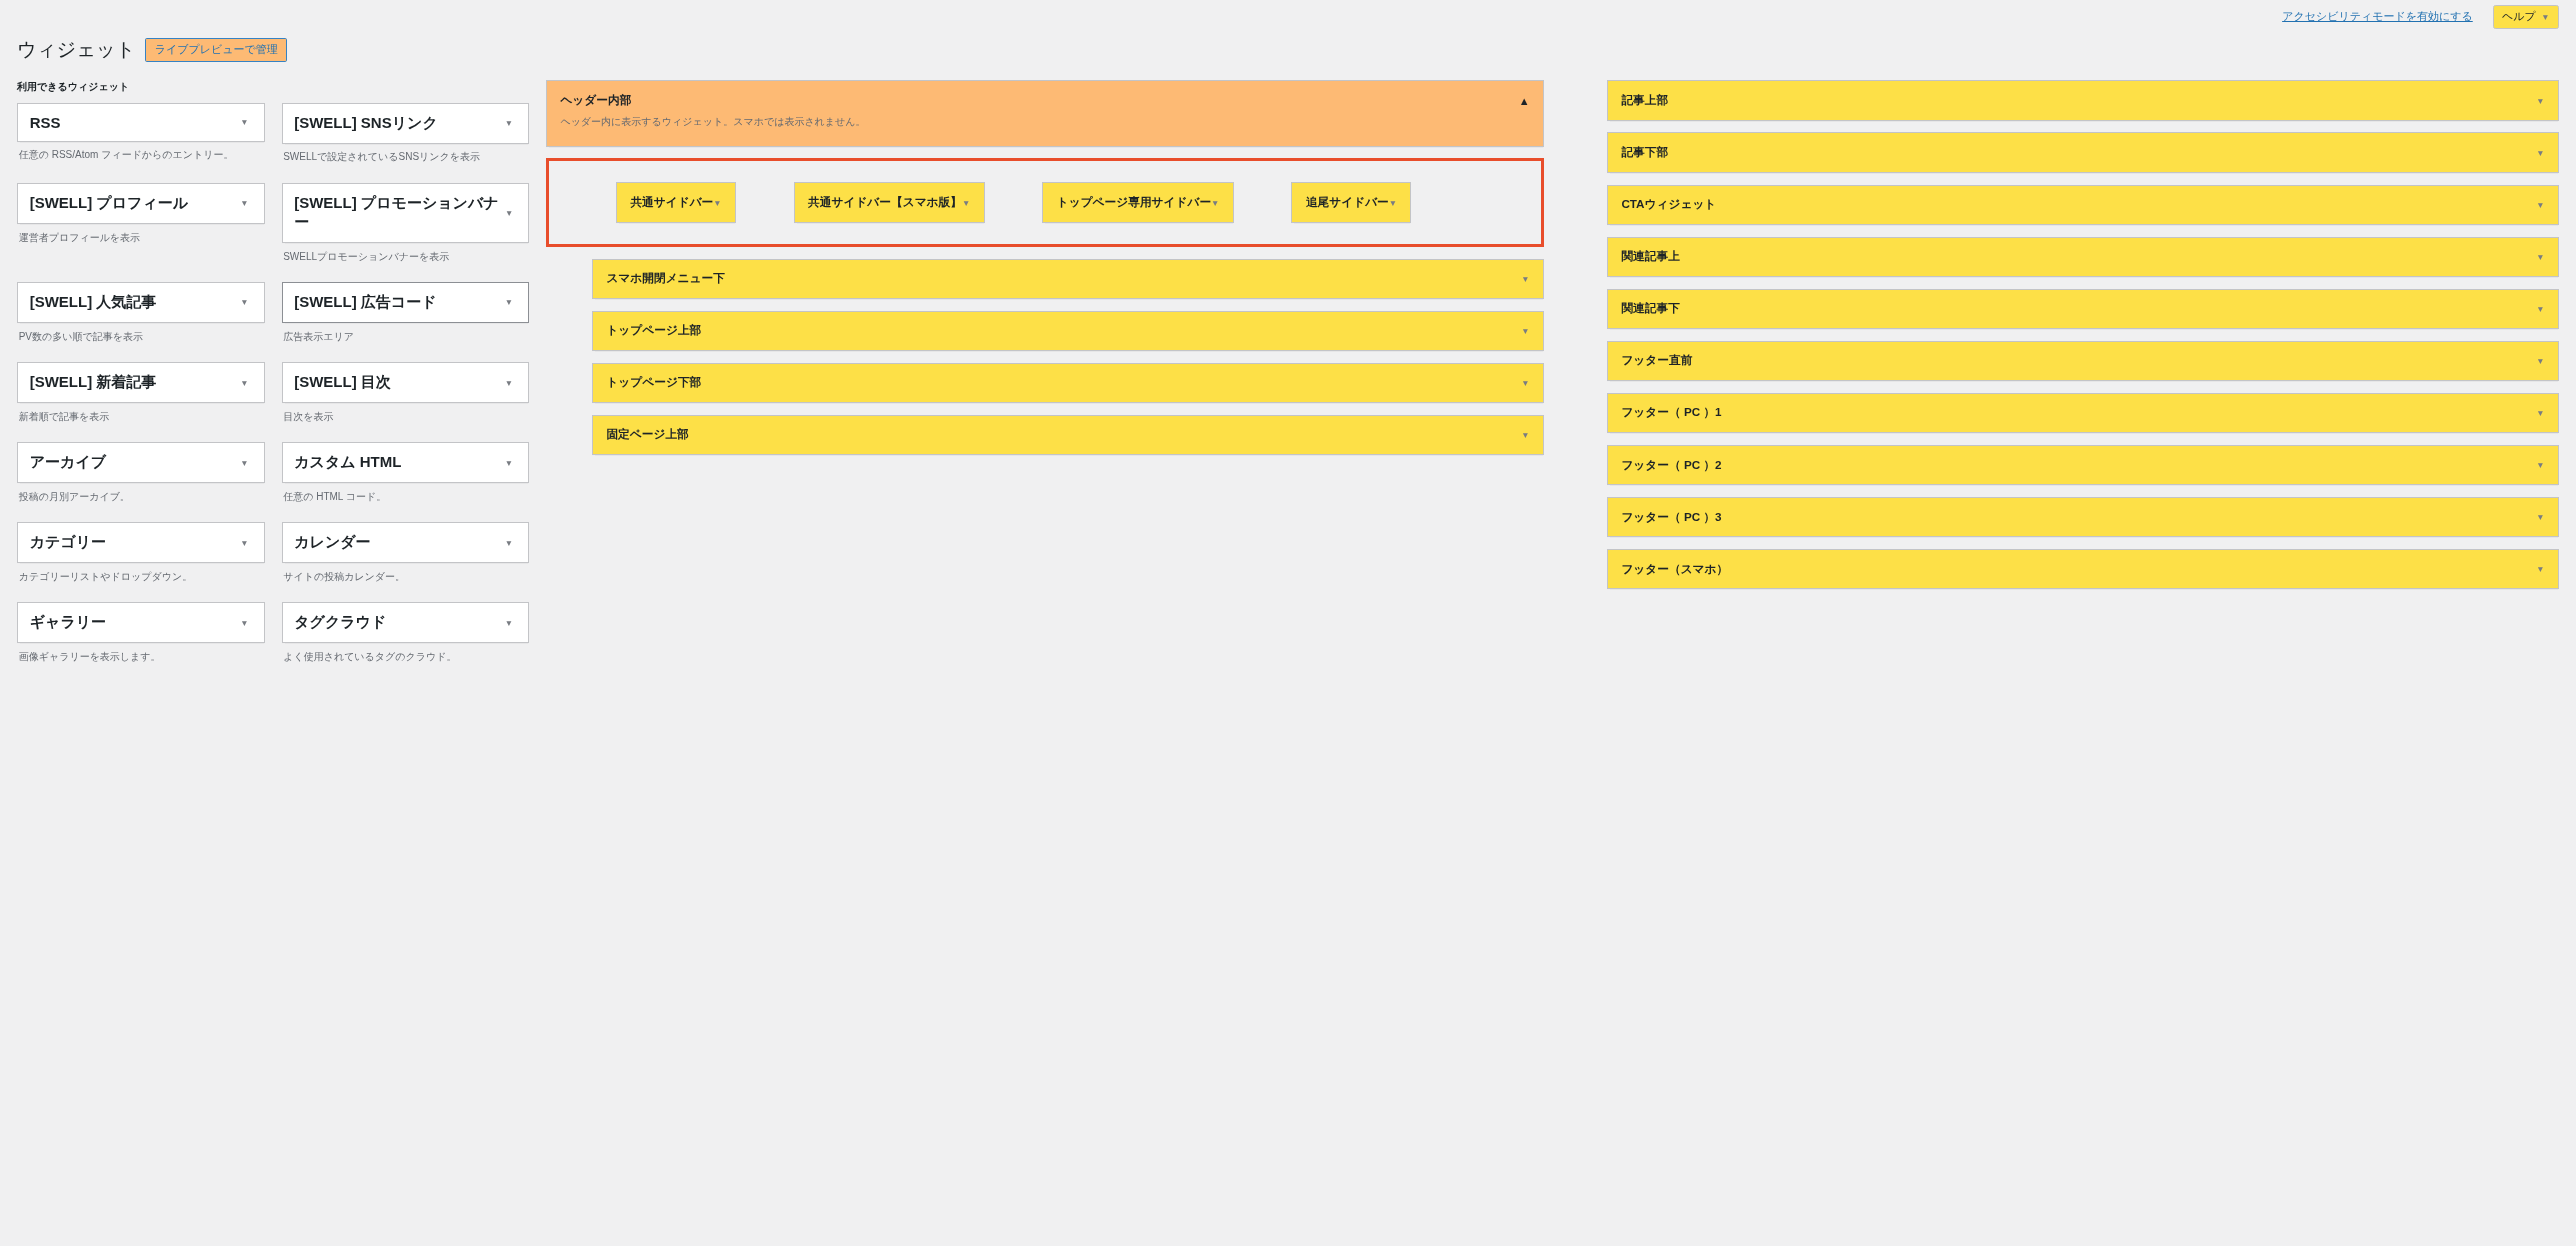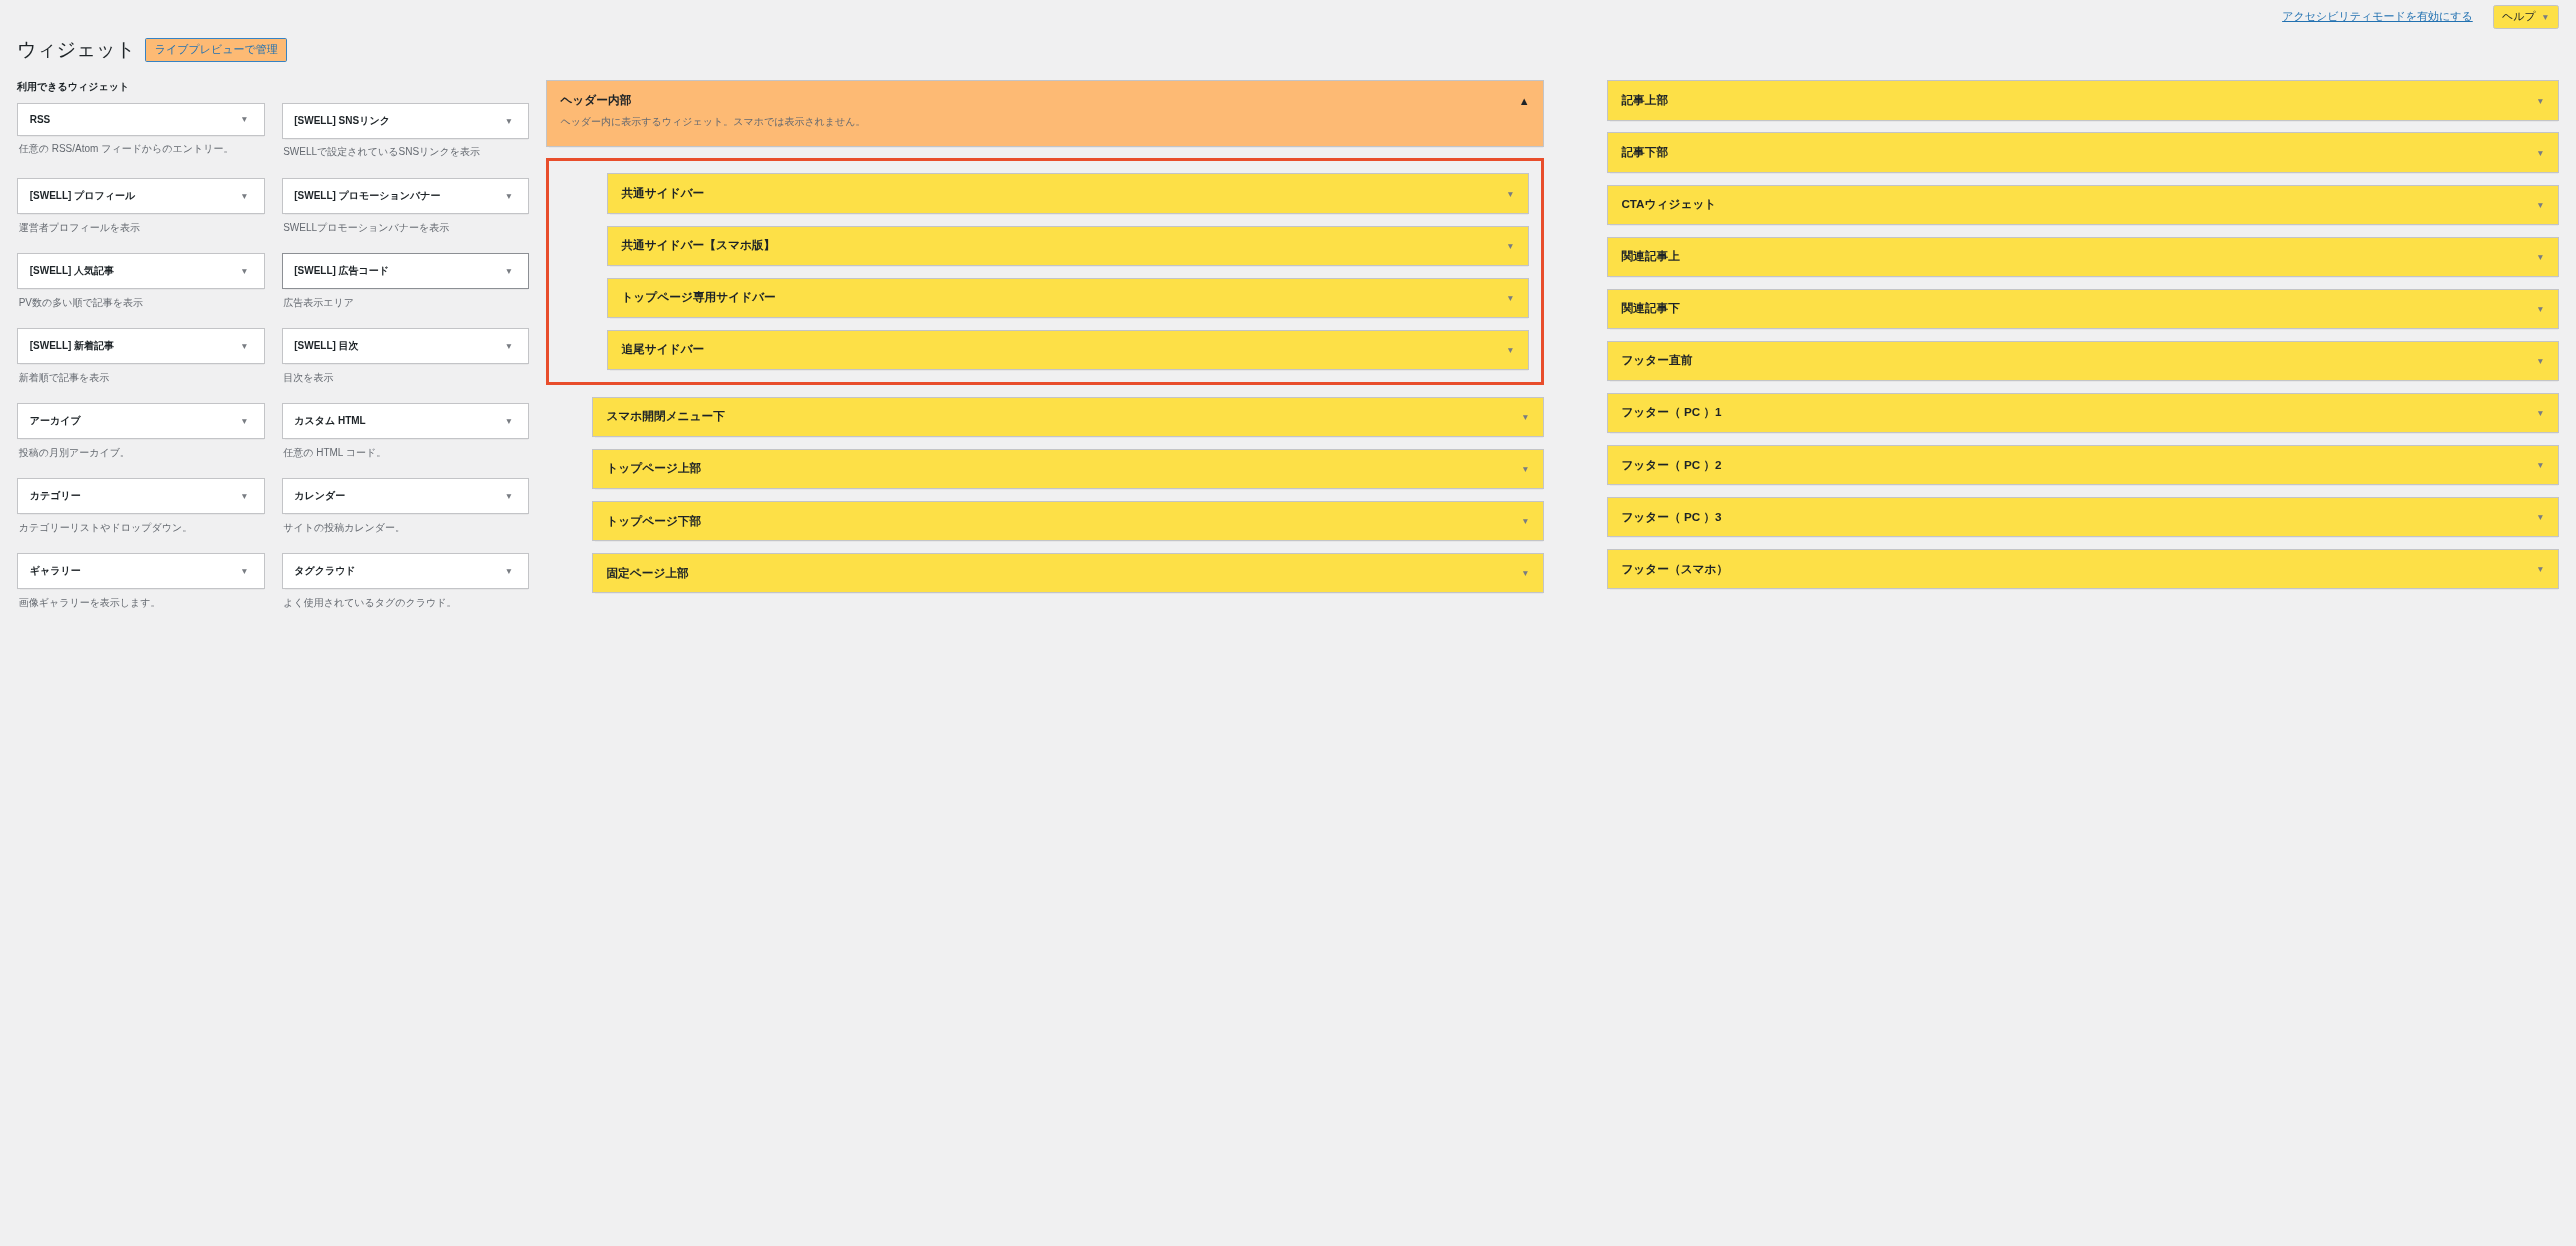--- a/index.html
+++ b/index.html
@@ -86,21 +86,21 @@
     display: flex;
     align-items: center;
     justify-content: space-between;
     padding: 10px 11.7px;
     cursor: move;
   }
   .widget-box.highlight-target {
     border: 0.8px solid #8c8f94;
   }
   .widget-name {
-    font-size: 10px;
+    font-size: 15px;
     font-weight: 600;
   }
   .widget-toggle {
     width: 15px;
     text-align: center;
     color: #787c82;
     font-size: 8.4px;
     cursor: pointer;
   }
   .widget-desc {
@@ -148,23 +148,23 @@
   .area-open-title {
     font-size: 11.7px;
     font-weight: 600;
   }
   .area-open-desc {
     font-size: 10px;
     color: #646970;
   }
   .highlight-group {
     border: 3.4px solid #e84d2b;
-    padding: 12px;
-    display: flex;
-    flex-direction: column;
+    padding: 21px;
+    display: flex;
+    flex-direction: row;
     gap: 11.7px;
     background: #f0f0f1;
   }
 </style>
 </head>
 <body>
 
 <div class="top-links">
   <a href="#">アクセシビリティモードを有効にする</a>
   <span class="help-btn">

